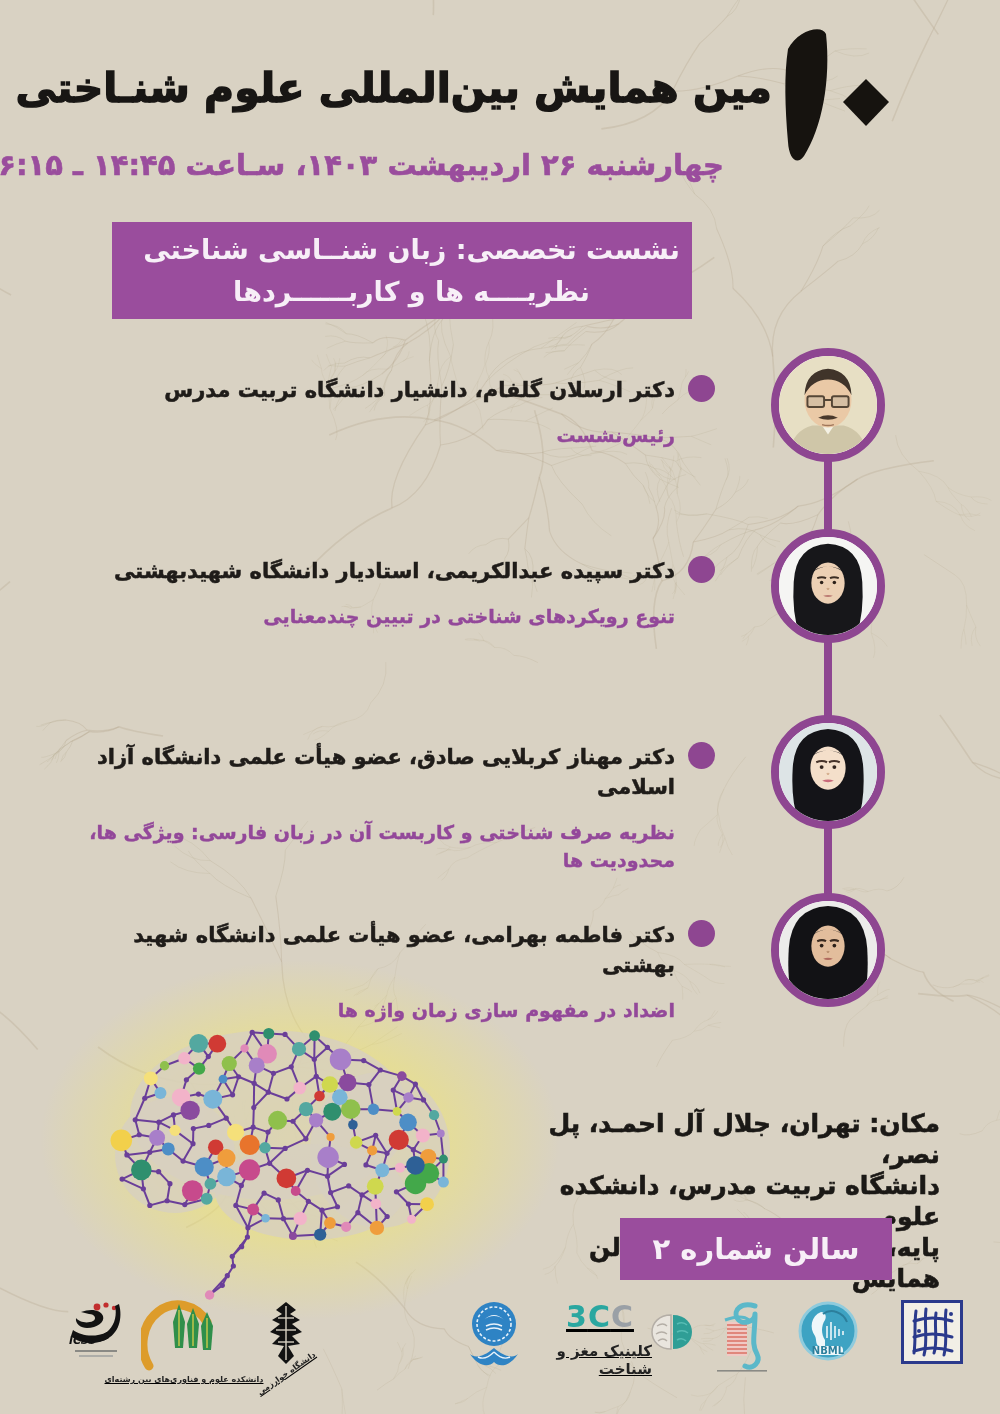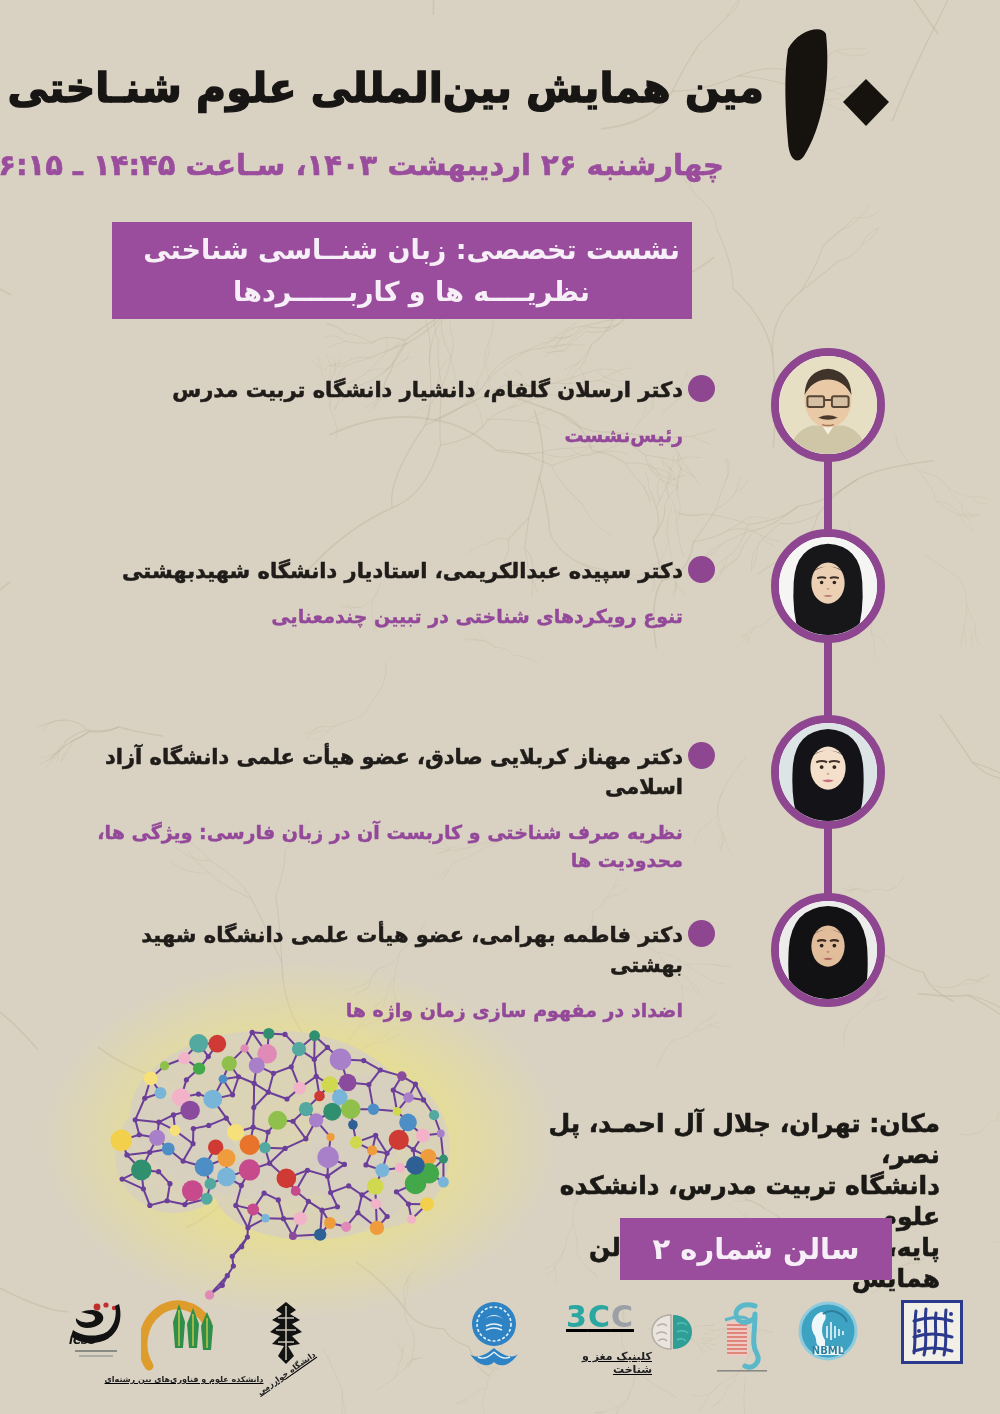--- a/index.html
+++ b/index.html
@@ -6,21 +6,21 @@
   *{box-sizing:border-box;}
   .poster{
     position:relative;width:1000px;height:1414px;margin:0 auto;
     background:#d9d2c3;overflow:hidden;
     font-family:"DejaVu Sans",sans-serif;
   }
   svg.layer{position:absolute;left:0;top:0;}
   
   .bignum{position:absolute;left:770px;top:22px;width:130px;height:150px;}
   .main-title{
-    position:absolute;right:236px;top:64px;
+    position:absolute;right:228px;top:64px;
     font-size:41px;font-weight:bold;color:#181614;
     -webkit-text-stroke:1.4px #181614;
     direction:rtl;white-space:nowrap;
   }
   .date-line{
     position:absolute;right:276px;top:148px;
     font-size:29px;font-weight:bold;color:#9a4d9d;
     -webkit-text-stroke:.6px #9a4d9d;
     direction:rtl;white-space:nowrap;
   }
@@ -38,21 +38,21 @@
   .speaker-photo{
     position:absolute;left:771px;width:114px;height:114px;
     border:8px solid #8e4691;border-radius:50%;overflow:hidden;background:#fff;
   }
   .speaker-photo svg{display:block;width:100%;height:100%;}
   .bullet{
     position:absolute;left:688px;width:27px;height:27px;border-radius:50%;
     background:#8e4691;
   }
   .speaker-text{
-    position:absolute;right:317px;width:620px;direction:rtl;text-align:right;
+    position:absolute;right:325px;width:620px;direction:rtl;text-align:right;
   }
   .speaker-name{
     font-size:21px;font-weight:bold;color:#1f1c19;
     -webkit-text-stroke:.5px #1f1c19;line-height:30px;
   }
   .speaker-topic{
     font-size:19px;font-weight:bold;color:#93489a;
     -webkit-text-stroke:.4px #93489a;line-height:28px;margin-top:16px;
   }
   
@@ -74,21 +74,21 @@
   }
   
   .logo{position:absolute;top:1300px;display:flex;flex-direction:column;align-items:center;text-decoration:underline;}
   .logo .cap{
     font-size:8px;font-weight:bold;color:#222;direction:rtl;text-align:center;
     margin-top:3px;white-space:nowrap;
   }
   .cap.tiny{font-size:7px;color:#333;}
   .bcc-mark{font-size:30px;font-weight:bold;letter-spacing:1px;line-height:34px;font-family:"DejaVu Sans",sans-serif;}
   .bcc-mark .t{color:#2aa7a0;} .bcc-mark .g{color:#9aa0a6;}
-  .bcc-cap{font-size:11px;font-weight:bold;color:#222;direction:rtl;margin-top:16px;}
+  .bcc-cap{font-size:15px;font-weight:bold;color:#222;direction:rtl;margin-top:8px;}
   .nbml-circle{position:relative;width:62px;height:62px;}
   .sbu-box{width:62px;height:64px;border:3px solid #2b3a8c;background:#f2efe6;padding:2px;}
   .kh-cap{transform:rotate(-35deg);transform-origin:center;margin-top:-6px;font-size:9px;}
 </style>
 </head>
 <body>
 
 <div class="poster">
 
   <svg id="bgpat" class="layer" width="1000" height="1414" viewBox="0 0 1000 1414">

